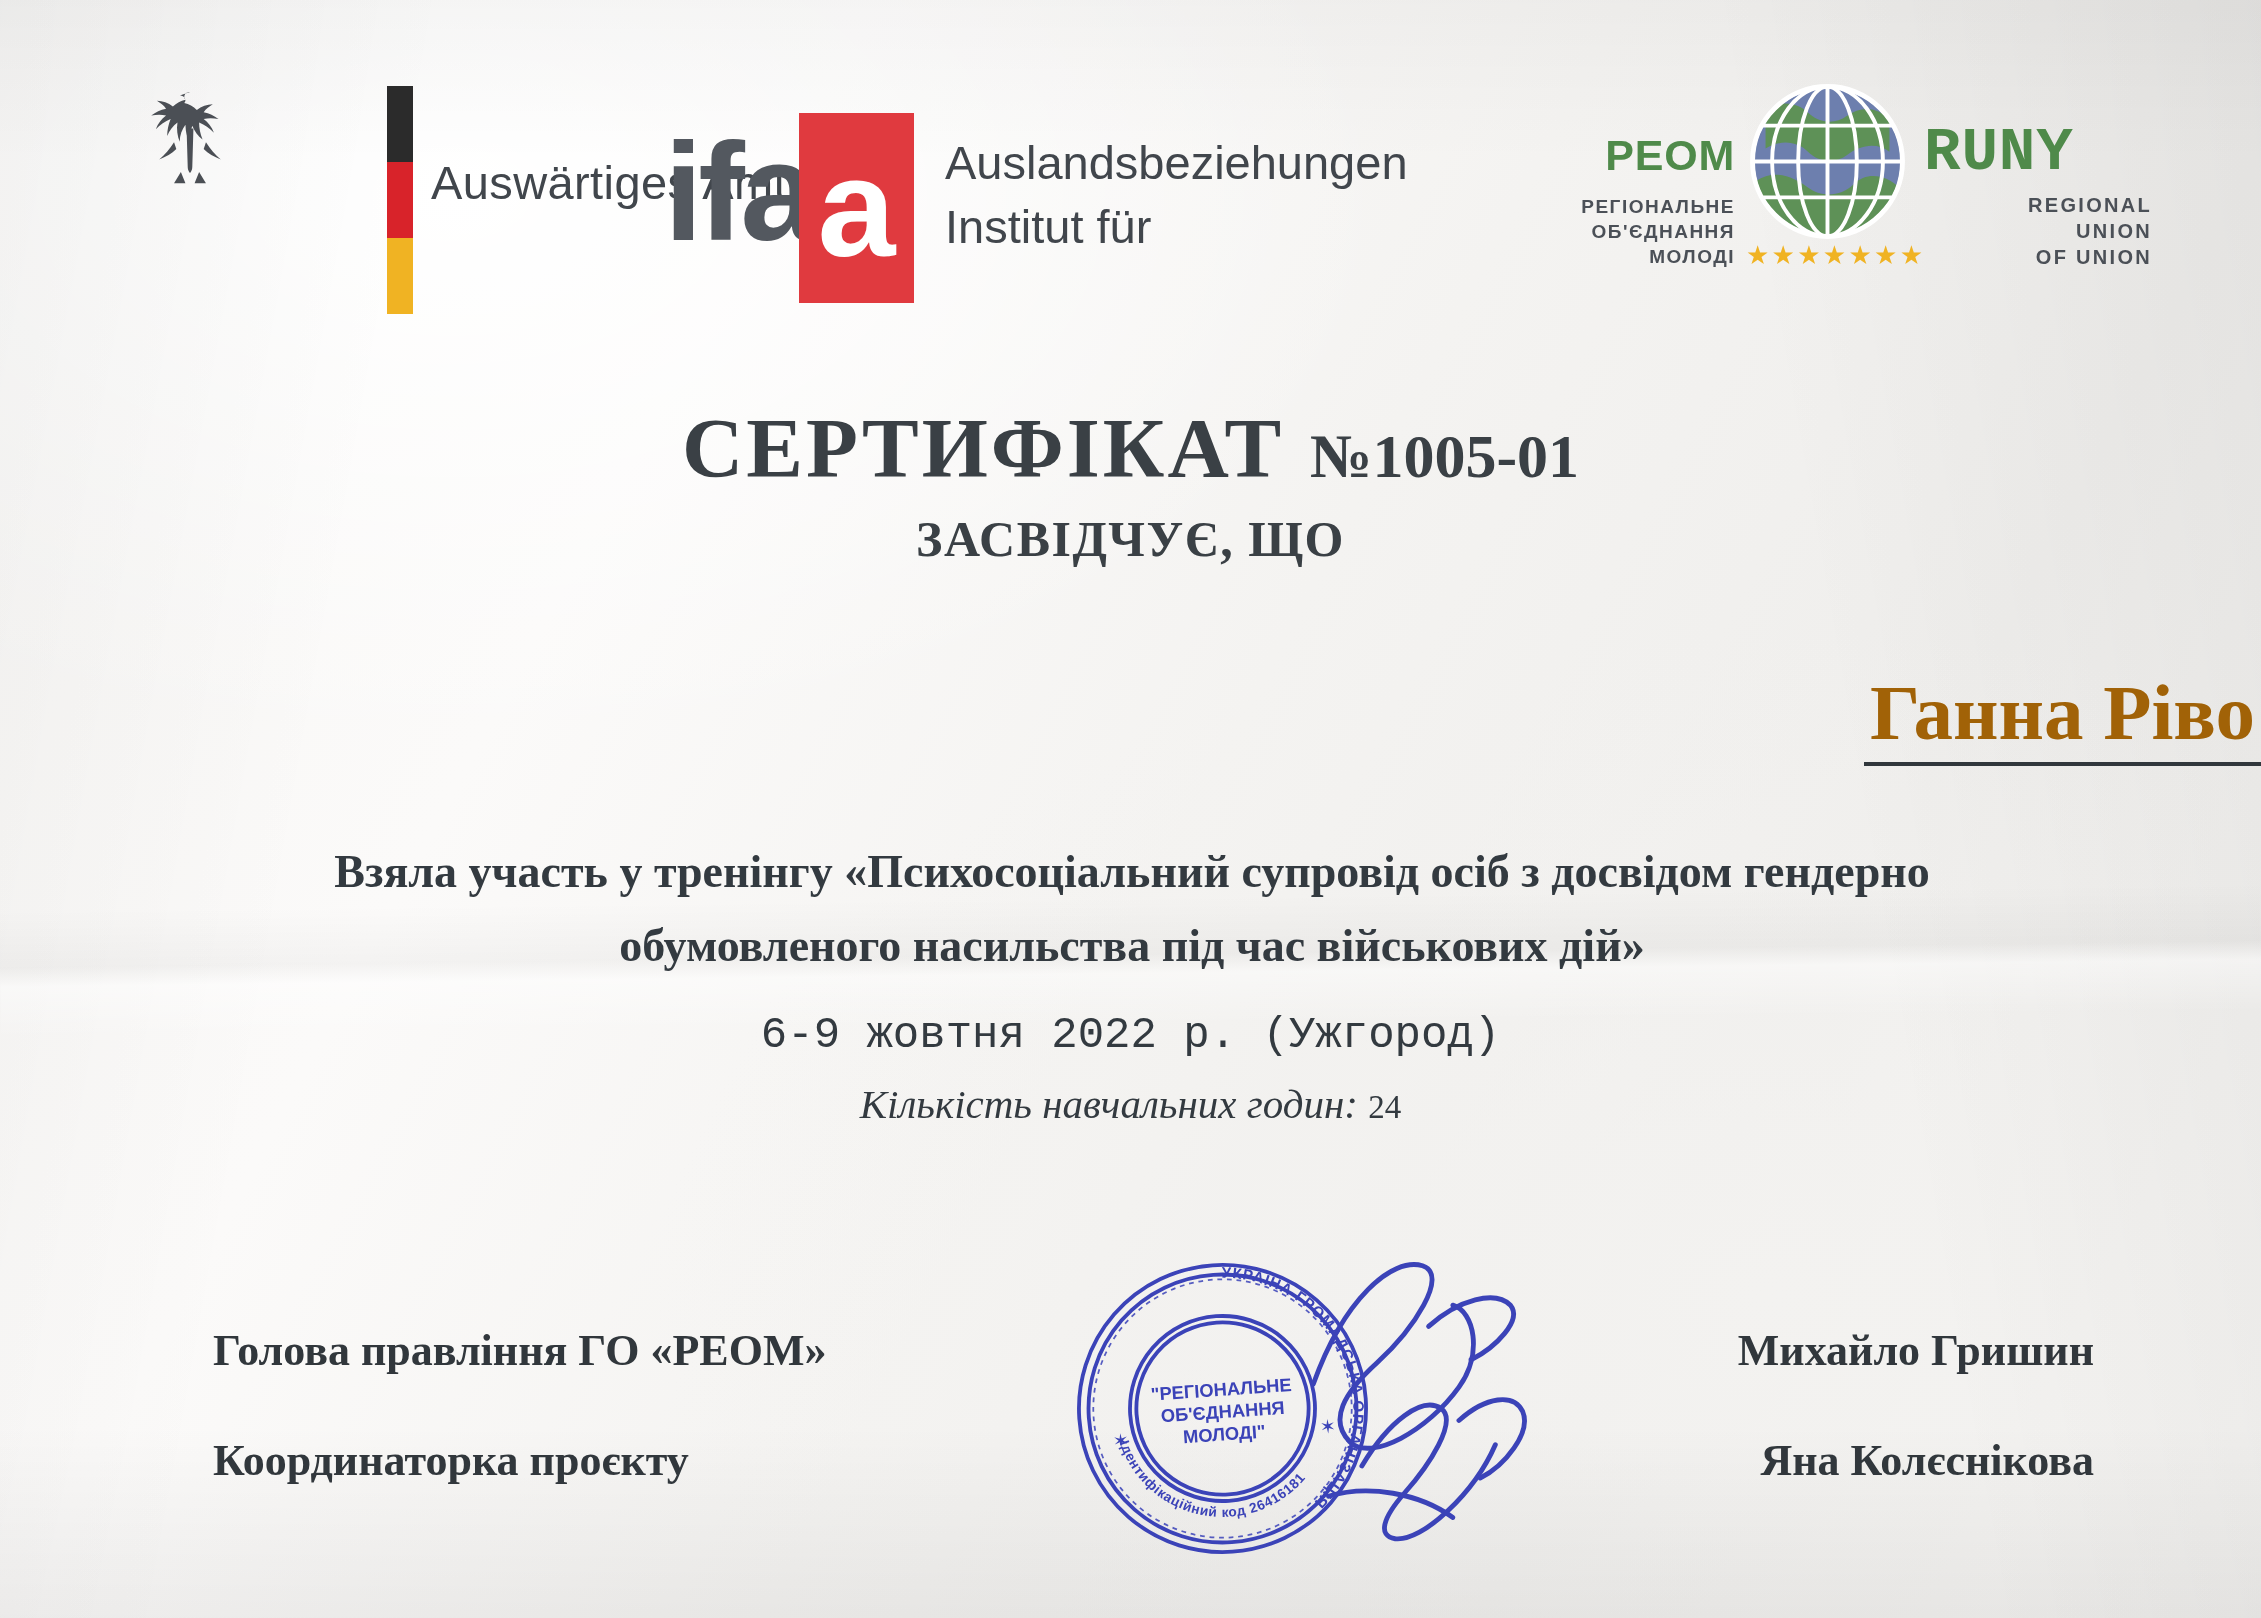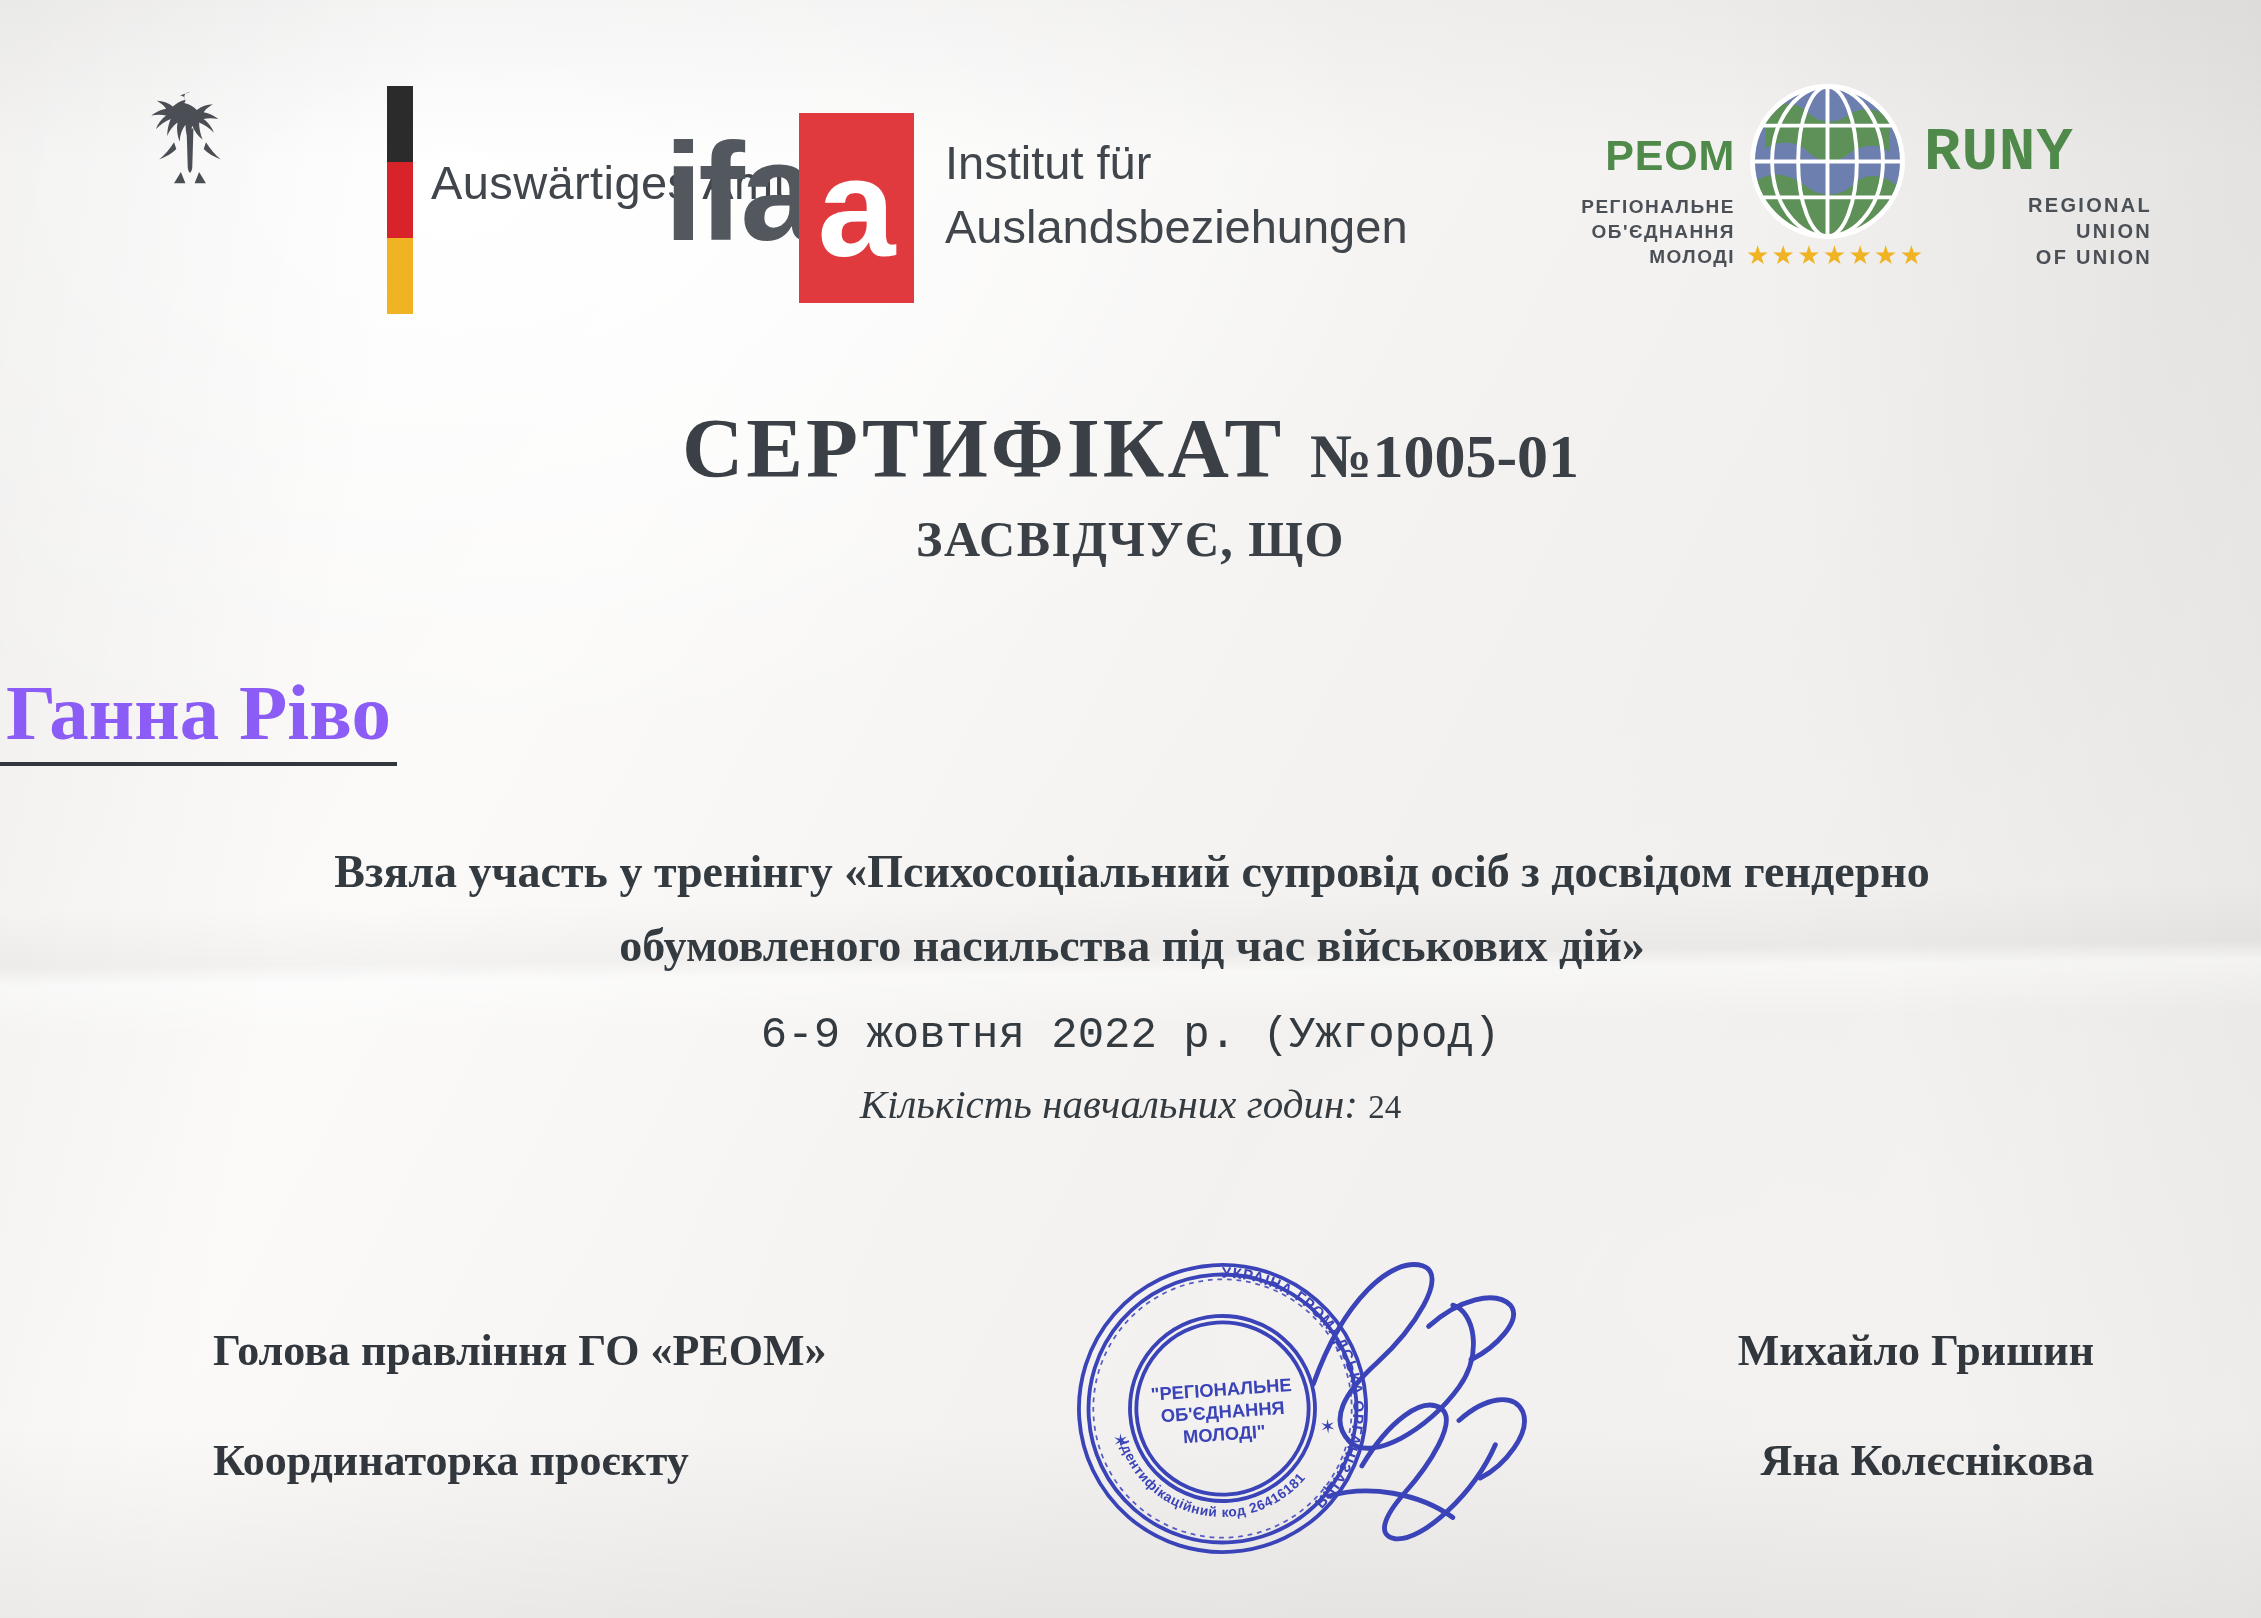--- a/index.html
+++ b/index.html
@@ -264,25 +264,25 @@
     letter-spacing: 1.5px;
     color: #3a4045;
   }
 
   
   .recipient {
     position: absolute;
     top: 668px;
     left: 0;
     right: 0;
-    text-align: left;
+    text-align: right;
     font-family: "Liberation Serif", serif;
     font-weight: bold;
     font-size: 79px;
-    color: #8b5cf6;
+    color: #a16207;
   }
   .recipient span {
     border-bottom: 4.6px solid #31373c;
     padding: 0 6px 6px 6px;
   }
 
   
   .body-text {
     position: absolute;
     top: 835px;
@@ -395,22 +395,22 @@
     </div>
 
     <div class="ifa-logo">
       <div class="ifa-mark">
         <div class="ifa-if">ifa</div>
         <div class="ifa-red">
           <div class="ifa-a">a</div>
         </div>
       </div>
       <div class="ifa-words">
+        <div>Auslandsbeziehungen</div>
         <div>Institut für</div>
-        <div>Auslandsbeziehungen</div>
       </div>
     </div>
 
     <div class="runy-logo">
       <div class="peom-block">
         <div class="peom-title">РЕОМ</div>
         <div class="peom-sub">
           <div>РЕГІОНАЛЬНЕ</div>
           <div>ОБ'ЄДНАННЯ</div>
           <div>МОЛОДІ</div>

